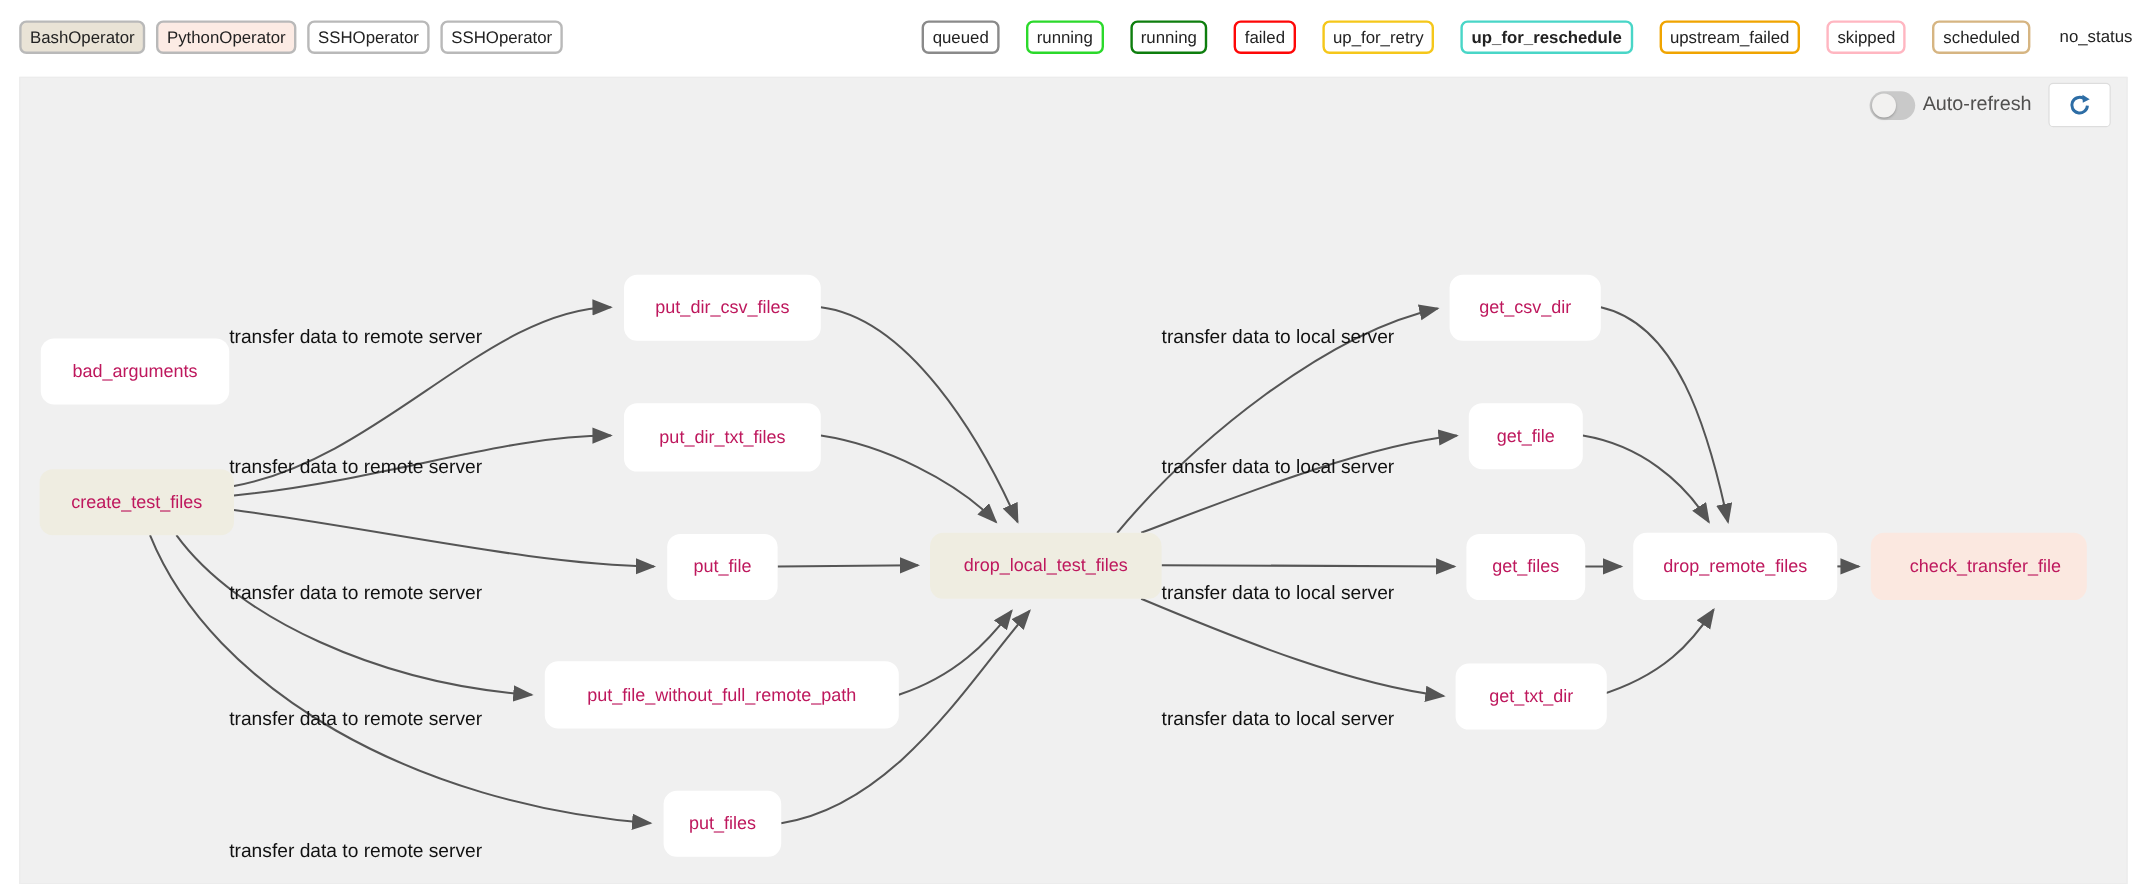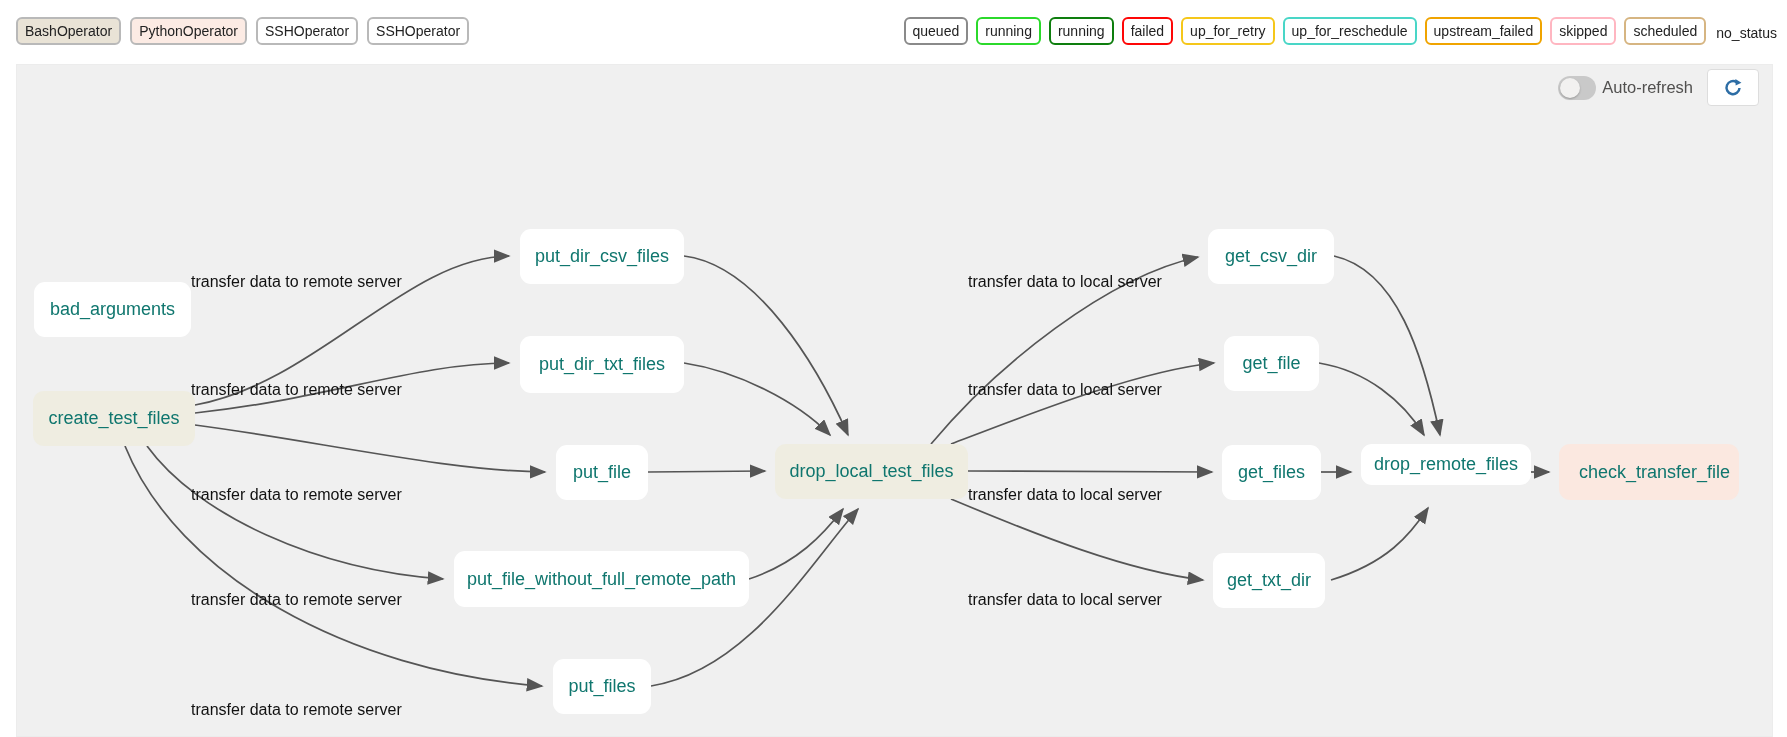--- a/index.html
+++ b/index.html
@@ -2,39 +2,39 @@
 <html><head>
 <meta charset="utf-8">
 <style>
   * { margin:0; padding:0; box-sizing:border-box; }
   html,body { width:1787px; height:737px; background:#fff; overflow:hidden;
               font-family:"Liberation Sans", sans-serif; }
   .page { position:relative; width:1787px; height:737px; }
 
   
   .op-legend { position:absolute; left:16px; top:17px; display:flex; gap:9px; }
-  .state-legend { position:absolute; right:8px; top:17px; display:flex; gap:8px; align-items:flex-end; }
+  .state-legend { position:absolute; right:8px; top:17px; display:flex; gap:22px; align-items:flex-start; }
   .badge {
     display:inline-flex; align-items:center; height:25px; padding:12px 7px;
     border:2px solid #404040; border-radius:6px; background:#fff;
     font-size:14px; color:#222; white-space:nowrap;
   }
   .badge.plain { border:none; background:transparent; padding:0 2px; }
 
   
   .canvas {
     position:absolute; left:16px; top:64px; width:1757px; height:673px;
     background:#f0f0f0; border:1px solid #ececec;
   }
   .edges { position:absolute; left:0; top:0; width:1757px; height:673px; }
 
   .node {
     position:absolute; display:flex; align-items:center; justify-content:center;
     border:3px solid var(--success); border-radius:11px; background:#fff;
-    font-size:18px; color:#0f766e; white-space:nowrap; cursor:pointer;text-align:right;
+    font-size:15px; color:#be185d; white-space:nowrap; cursor:pointer;text-align:right;
   }
   .edge-label { position:absolute; font-size:16px; color:#111; white-space:nowrap; }
 
   
   .refresh-bar { position:absolute; top:4px; right:13px; display:flex; align-items:center; }
   .toggle {
     position:relative; width:38px; height:24px; border-radius:12px;
     background:#c9c9c9; cursor:pointer; flex:0 0 auto;
   }
   .toggle .knob {
@@ -58,21 +58,21 @@
     <span class="badge" style="background-color: rgb(255, 255, 255); border-color: rgb(185, 185, 185);">SSHOperator</span>
     <span class="badge" style="background-color: rgb(255, 255, 255); border-color: rgb(185, 185, 185);">SSHOperator</span>
   </div>
 
   <div class="state-legend">
     <span class="badge" style="border-color: rgb(138, 138, 138);">queued</span>
     <span class="badge" style="border-color: rgb(43, 217, 43);">running</span>
     <span class="badge" style="border-color: rgb(14, 126, 14);">running</span>
     <span class="badge" style="border-color: rgb(254, 7, 7);">failed</span>
     <span class="badge" style="border-color: rgb(245, 199, 26);">up_for_retry</span>
-    <span class="badge" style="border-color: rgb(73, 214, 199);">up_for_reschedule</span>
+    <span class="badge" style="border-color: rgb(73, 214, 199); font-weight: bold;">up_for_reschedule</span>
     <span class="badge" style="border-color: rgb(240, 164, 0);">upstream_failed</span>
     <span class="badge" style="border-color: rgb(255, 182, 193);">skipped</span>
     <span class="badge" style="border-color: rgb(214, 181, 130);">scheduled</span>
     <span class="badge plain">no_status</span>
   </div>
 
   <div class="canvas">
 
     <svg class="edges" viewBox="0 0 1757 673" fill="none">
       <defs>
@@ -117,22 +117,22 @@
     <div class="node" style="left: 17px; top: 217px; width: 157px; height: 55px; border-color: rgb(238, 17, 17); background-color: rgb(255, 255, 255);">bad_arguments</div>
     <div class="node" style="left: 503px; top: 164px; width: 164px; height: 55px; border-color: rgb(15, 123, 15); background-color: rgb(255, 255, 255);">put_dir_csv_files</div>
     <div class="node" style="left: 503px; top: 271px; width: 164px; height: 57px; border-color: rgb(15, 123, 15); background-color: rgb(255, 255, 255);">put_dir_txt_files</div>
     <div class="node" style="left: 539px; top: 380px; width: 92px; height: 55px; border-color: rgb(15, 123, 15); background-color: rgb(255, 255, 255);">put_file</div>
     <div class="node" style="left: 437px; top: 486px; width: 295px; height: 56px; border-color: rgb(15, 123, 15); background-color: rgb(255, 255, 255);">put_file_without_full_remote_path</div>
     <div class="node" style="left: 536px; top: 594px; width: 98px; height: 55px; border-color: rgb(15, 123, 15); background-color: rgb(255, 255, 255);">put_files</div>
     <div class="node" style="left: 758px; top: 379px; width: 193px; height: 55px; border-color: rgb(15, 123, 15); background-color: rgb(239, 237, 225);">drop_local_test_files</div>
     <div class="node" style="left: 1191px; top: 164px; width: 126px; height: 55px; border-color: rgb(15, 123, 15); background-color: rgb(255, 255, 255);">get_csv_dir</div>
     <div class="node" style="left: 1207px; top: 271px; width: 95px; height: 55px; border-color: rgb(15, 123, 15); background-color: rgb(255, 255, 255);">get_file</div>
     <div class="node" style="left: 1205px; top: 380px; width: 99px; height: 55px; border-color: rgb(15, 123, 15); background-color: rgb(255, 255, 255);">get_files</div>
-    <div class="node" style="left: 1196px; top: 488px; width: 112px; height: 55px; border-color: rgb(15, 123, 15); background-color: rgb(255, 255, 255);">get_txt_dir</div>
-    <div class="node" style="left: 1344px; top: 379px; width: 170px; height: 41px; border-color: rgb(15, 123, 15); background-color: rgb(255, 255, 255);">drop_remote_files</div>
+    <div class="node" style="left: 1196px; top: 488px; width: 126px; height: 55px; border-color: rgb(15, 123, 15); background-color: rgb(255, 255, 255);">get_txt_dir</div>
+    <div class="node" style="left: 1344px; top: 379px; width: 170px; height: 56px; border-color: rgb(15, 123, 15); background-color: rgb(255, 255, 255);">drop_remote_files</div>
     <div class="node" style="left: 1542px; top: 379px; width: 180px; height: 56px; border-color: rgb(15, 123, 15); background-color: rgb(251, 232, 224); padding-left: 11px;">check_transfer_file</div>
 
     <div class="refresh-bar">
       <div class="toggle">
         <div class="knob"></div>
       </div>
       <span class="refresh-label">Auto-refresh</span>
       <div class="refresh-btn">
         <svg width="22" height="22" viewBox="0 0 24 24">
           <path d="M15.8 5.6 A7.1 7.1 0 1 0 19.1 12" fill="none" stroke="#2d6da5" stroke-width="2.7"></path>

